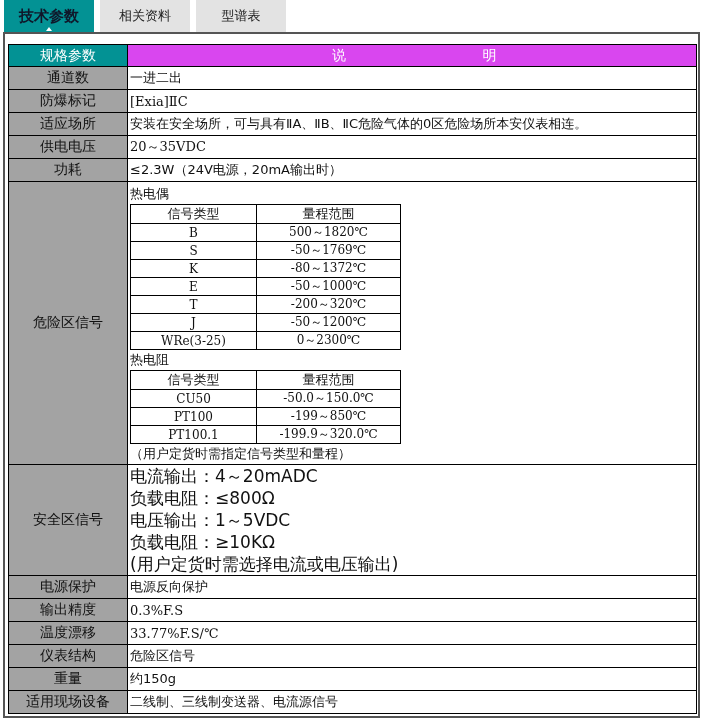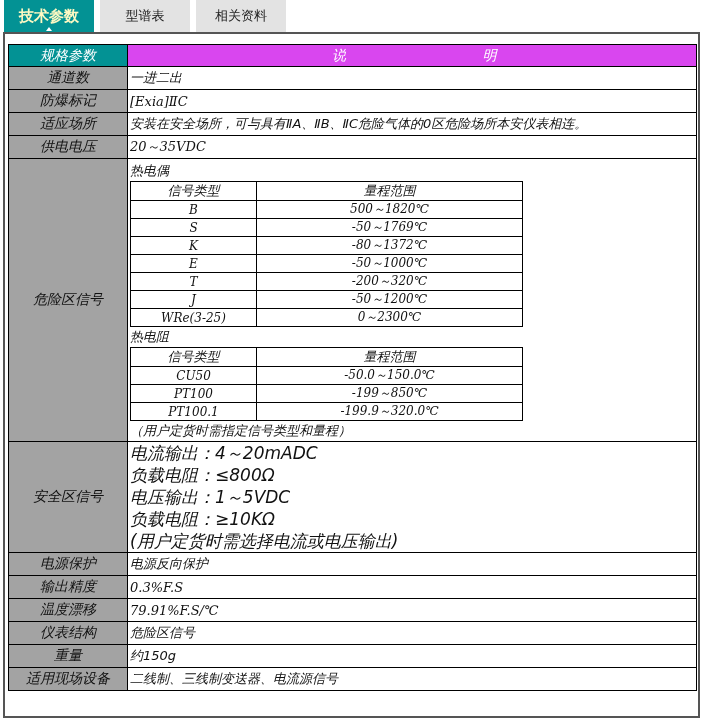--- a/index.html
+++ b/index.html
@@ -1,48 +1,48 @@
 <!DOCTYPE html>
 <html><head>
 <meta charset="utf-8">
 <style>
   html, body { margin:0; padding:0; background:#fff; }
   body { width:704px; height:722px; position:relative; font-family:"DejaVu Sans", sans-serif; color:#111; overflow:hidden; }
   .tabs { position:absolute; left:4px; top:0; height:32px; display:flex; gap:6px; }
   .tab { height:32px; display:flex; align-items:center; justify-content:center; font-size:13px; color:#222; background:#e3e3e3; cursor:pointer; position:relative; box-sizing:border-box; }
-  .tab.active { background:#039294; color:#fef9c3; font-weight:bold; font-size:15px; }
+  .tab.active { background:#039294; color:#0f172a; font-weight:bold; font-size:15px; }
   .tab .caret { position:absolute; bottom:1px; left:50%; margin-left:-3px; width:0; height:0; border-left:3px solid transparent; border-right:3px solid transparent; border-bottom:4px solid #fff; }
-  .frame { position:absolute; left:3px; top:32px; width:697px; height:686px; border:2px solid #555; border-top-width:2px; box-sizing:border-box; background:#fff;font-style:italic; }
+  .frame { position:absolute; left:3px; top:32px; width:697px; height:686px; border:2px solid #555; border-top-width:2px; box-sizing:border-box; background:#fff; }
   table.spec { position:absolute; left:3px; top:10px; width:689px; border-collapse:collapse; }
   table.spec td { border:1px solid #000; font-size:13px; padding:0; height:22px; }
   table.spec td.k { width:118px; background:#a3a3a3; text-align:center; font-size:14px; }
   table.spec td.v { padding-left:2px; }
   table.spec tr.head td { background:#d946ef; color:#fff; height:21px; font-size:14px; }
   .mono { font-family:"DejaVu Serif", serif; font-size:12px; }
   .sub-title { font-size:13px; height:20px; line-height:20px; }
-  table.inner { border-collapse:collapse; width:393px; margin:0; }
+  table.inner { border-collapse:collapse; width:271px; margin:0; }
   table.inner td { border:1px solid #000; height:16px; font-size:12px; text-align:center; font-family:"DejaVu Serif", serif; padding:0; }
   table.inner tr.ih td { font-family:"DejaVu Sans", sans-serif; font-size:13px; }
   table.inner td.c1 { width:125px; }
   .note { font-size:13px; height:20px; line-height:20px; }
   .line { height:22px; line-height:22px; font-size:17px; }
 </style>
 </head>
 <body>
 
 <div class="tabs">
   <div class="tab active" style="width:90px">
     <span>技术参数</span>
     <span class="caret"></span>
   </div>
   <div class="tab" style="width:90px">
-    <span>型谱表</span>
+    <span>相关资料</span>
   </div>
   <div class="tab" style="width:90px">
-    <span>相关资料</span>
+    <span>型谱表</span>
   </div>
 </div>
 
 <div class="frame">
   <table class="spec">
     <tbody>
         <tr class="head">
       <td class="k" style="background:#039294">规格参数</td>
       <td>
         <span style="margin-left:204px">说</span>
@@ -57,20 +57,24 @@
       <td class="k">防爆标记</td>
       <td class="v mono">[Exia]ⅡC</td>
     </tr>
     <tr>
       <td class="k">适应场所</td>
       <td class="v">安装在安全场所，可与具有ⅡA、ⅡB、ⅡC危险气体的0区危险场所本安仪表相连。</td>
     </tr>
     <tr>
       <td class="k">供电电压</td>
       <td class="v mono">20～35VDC</td>
+    </tr>
+    <tr>
+      <td class="k">功耗</td>
+      <td class="v">≤2.3W（24V电源，20mA输出时）</td>
     </tr>
     <tr>
       <td class="k">危险区信号</td>
       <td class="v" style="padding-top:2px;padding-bottom:0">
         <div class="sub-title">热电偶</div>
         <table class="inner">
           <tbody>
                 <tr class="ih">
                   <td class="c1">信号类型</td>
                   <td>量程范围</td>
@@ -142,21 +146,21 @@
     <tr>
       <td class="k">电源保护</td>
       <td class="v">电源反向保护</td>
     </tr>
     <tr>
       <td class="k">输出精度</td>
       <td class="v mono">0.3%F.S</td>
     </tr>
     <tr>
       <td class="k">温度漂移</td>
-      <td class="v mono">79.91%F.S/℃</td>
+      <td class="v mono">33.77%F.S/℃</td>
     </tr>
     <tr>
       <td class="k">仪表结构</td>
       <td class="v">危险区信号</td>
     </tr>
     <tr>
       <td class="k">重量</td>
       <td class="v">约150g</td>
     </tr>
     <tr>

